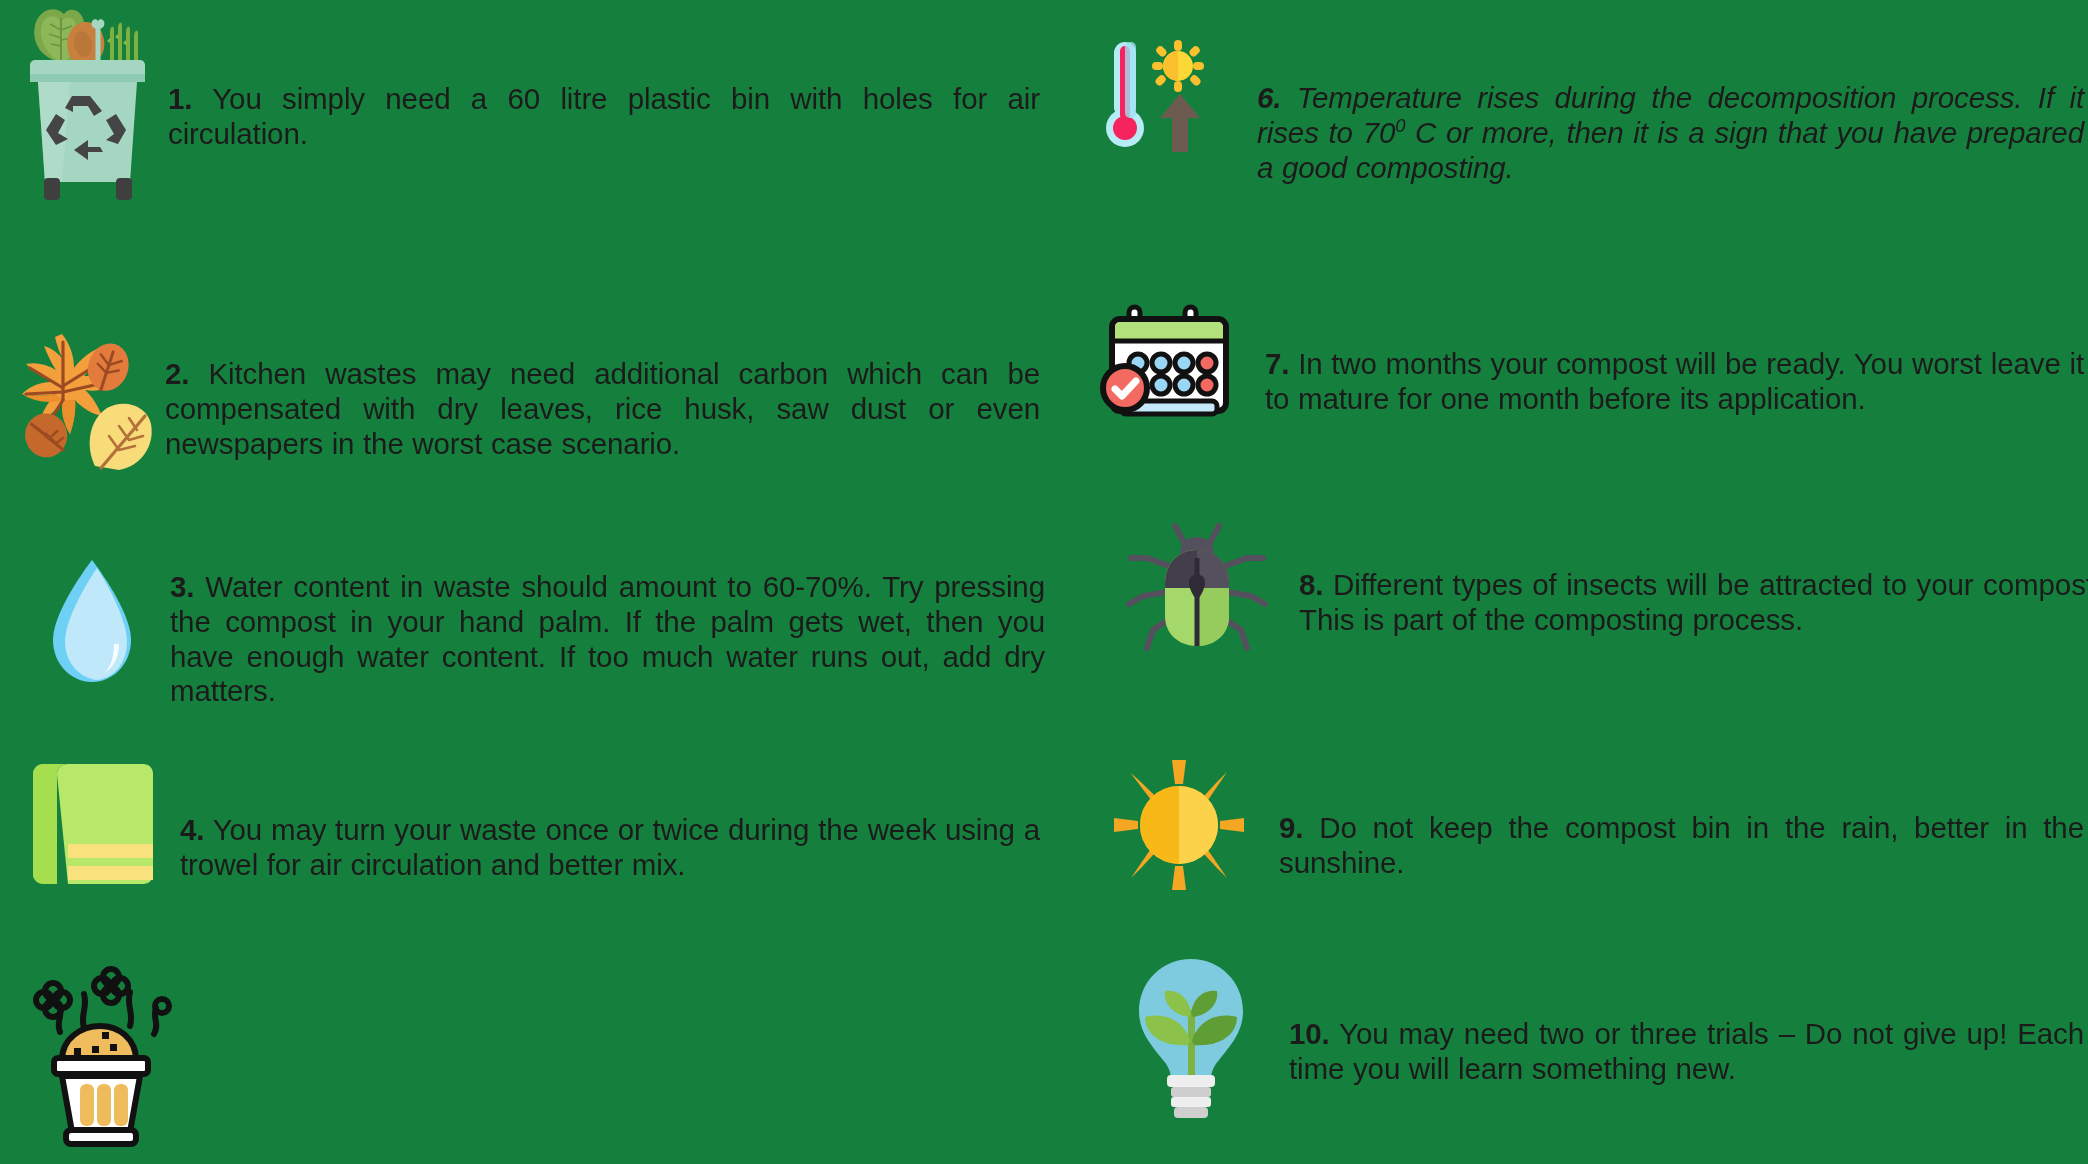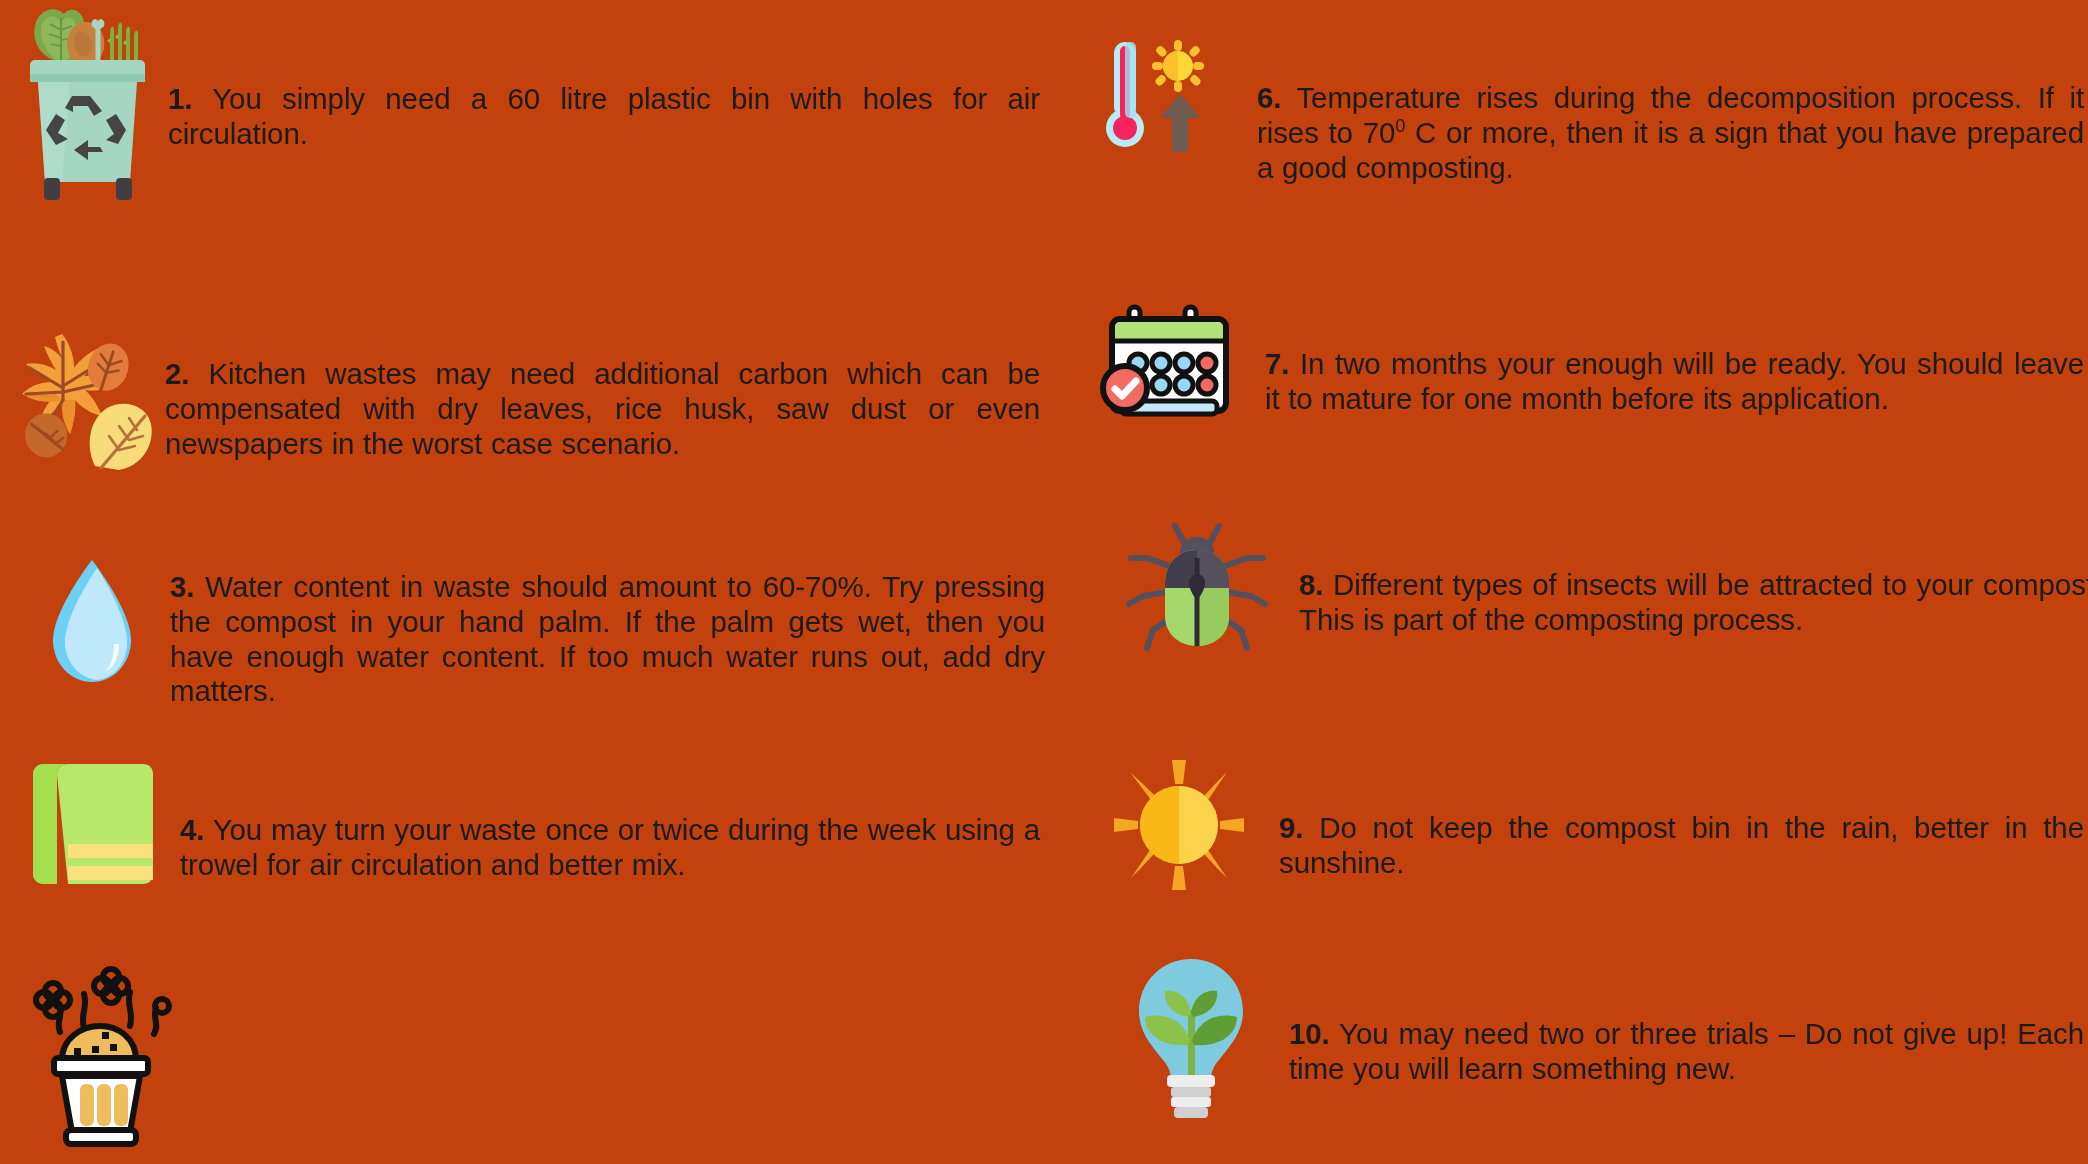--- a/index.html
+++ b/index.html
@@ -6,21 +6,21 @@
   html, body {
     width: 2088px;
     height: 1164px;
     background: #ffffff;
     font-family: "Liberation Sans", sans-serif;
   }
   .sheet {
     position: relative;
     width: 2088px;
     height: 1164px;
-    background: #c2410c;
+    background: #15803d;
     overflow: hidden;
   }
   .column {
     position: absolute;
     top: 0;
     width: 1044px;
     height: 1164px;
   }
   .col-left  { left: 0; }
   .col-right { left: 1044px; }
@@ -70,21 +70,21 @@
   .t4 .tip-icon { width: 130px; height: 135px; margin-right: 25px; }
   .t4 .tip-text { margin-top: 55px; width: 750px; }
 
   .t5 { left: 18px;  top: 960px;  width: 1025px; }
   .t5 .tip-icon { width: 155px; height: 190px; margin-right: 15px; }
   .t5 .tip-text { margin-top: 52px; width: 750px; }
 
   
   .t6 { left: 60px;  top: 36px;  width: 980px; }
   .t6 .tip-icon { width: 125px; height: 120px; margin-right: 28px; }
-  .t6 .tip-text { margin-top: 45px; width: 810px; }
+  .t6 .tip-text { margin-top: 45px; width: 810px; font-style: italic; }
 
   .t7 { left: 55px;  top: 305px; width: 985px; }
   .t7 .tip-icon { width: 140px; height: 120px; margin-right: 26px; }
   .t7 .tip-text { margin-top: 42px; width: 790px; }
 
   .t8 { left: 83px;  top: 518px; width: 975px; }
   .t8 .tip-icon { width: 140px; height: 135px; margin-right: 32px; }
   .t8 .tip-text { margin-top: 50px; width: 790px; }
 
   .t9 { left: 70px;  top: 760px; width: 970px; align-items: center; }
@@ -339,21 +339,21 @@
           </g>
 
           <rect x="22" y="96" width="96" height="13" rx="5" fill="#c6e8fb" stroke="#111111" stroke-width="5"></rect>
 
           <circle cx="26" cy="83" r="22" fill="#f26a61" stroke="#111111" stroke-width="6"></circle>
           <path d="M16 84 L23 91 L37 76" stroke="#ffffff" stroke-width="7" fill="none" stroke-linecap="round" stroke-linejoin="round"></path>
         </svg>
       </div>
       <div class="tip-text">
         <span class="num">7.</span>
-        <span>In two months your enough will be ready. You should leave it to mature for one month before its application.</span>
+        <span>In two months your compost will be ready. You worst leave it to mature for one month before its application.</span>
       </div>
     </div>
 
     <div class="tip t8">
       <div class="tip-icon">
         <svg viewBox="0 0 140 135" width="140" height="135">
 
           <g stroke="#55505e" stroke-width="6" fill="none" stroke-linecap="round">
             <path d="M60 30 L48 8"></path>
             <path d="M80 30 L92 8"></path>

